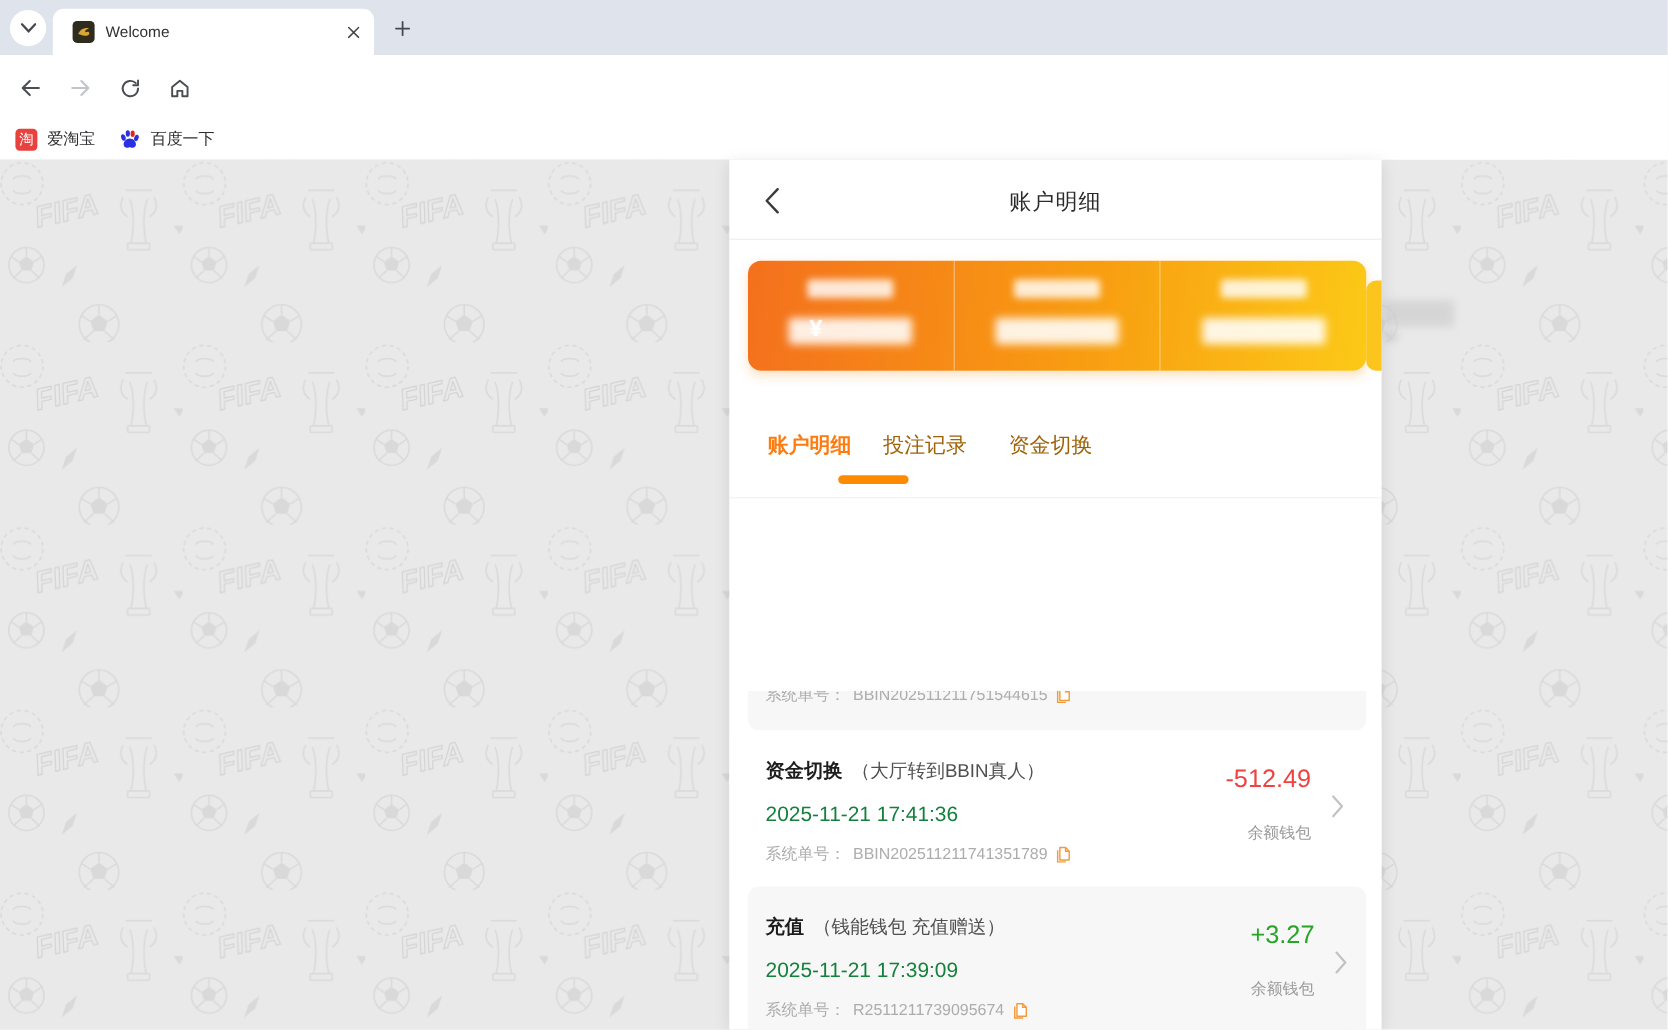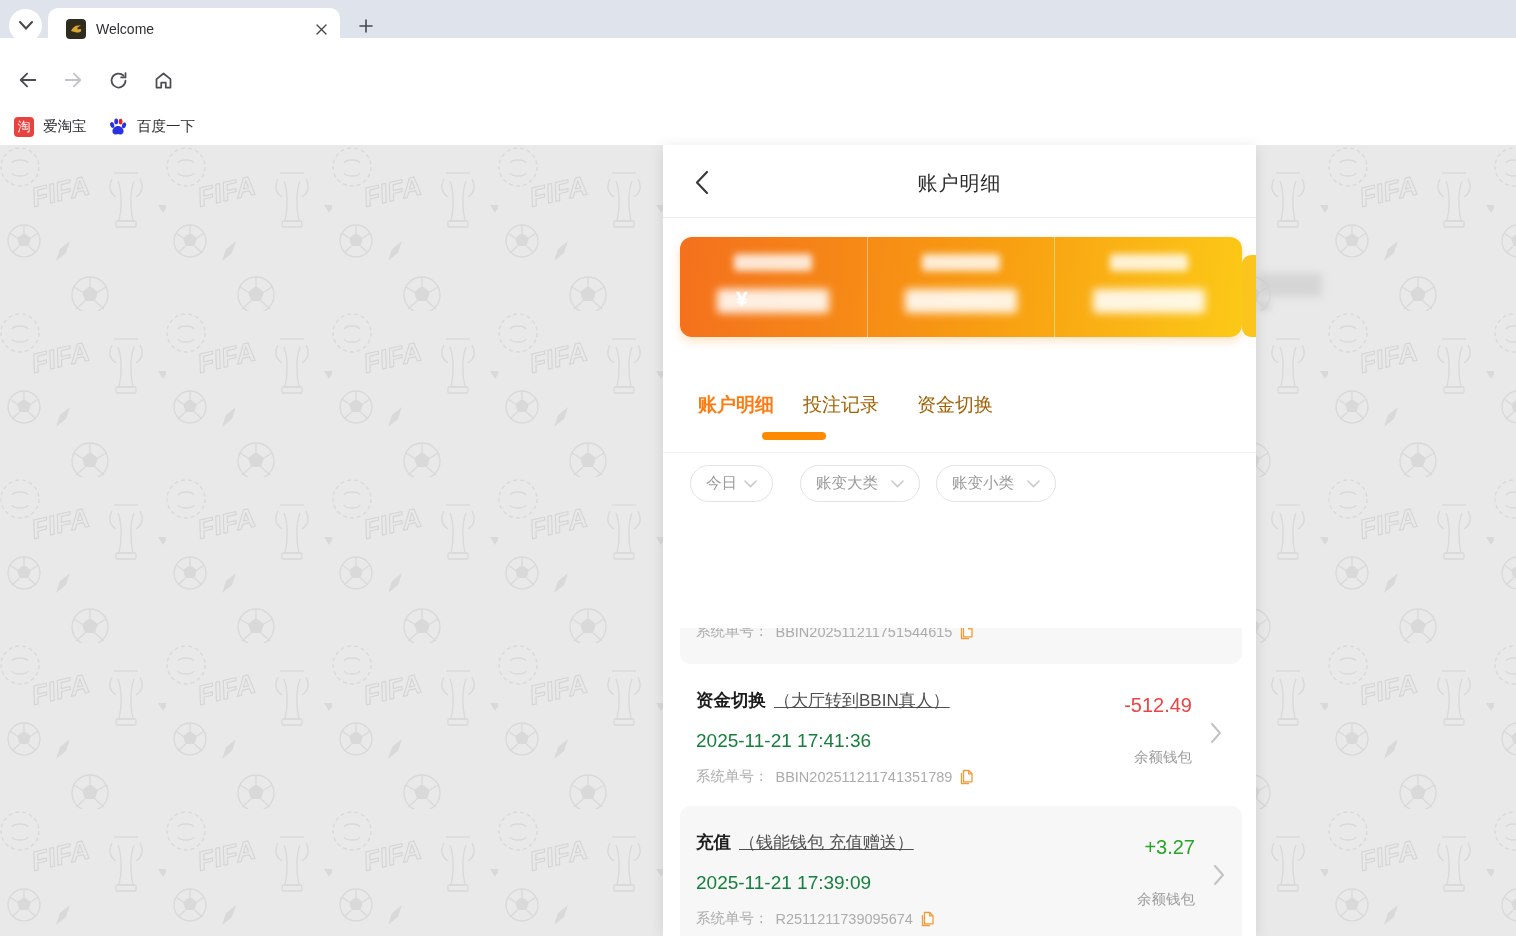--- a/index.html
+++ b/index.html
@@ -1,20 +1,20 @@
 <!DOCTYPE html>
 <html><head>
 <meta charset="utf-8">
 <style>
   * { margin:0; padding:0; box-sizing:border-box; }
   html,body { width:1516px; height:936px; overflow:hidden;
     font-family:"Liberation Sans","DejaVu Sans",sans-serif; background:#fff; }
 
   
-  .tabstrip { position:absolute; left:0; top:0; width:1516px; height:38px; background:#dee3ec; }
+  .tabstrip { position:absolute; left:0; top:0; width:1516px; height:50px; background:#dee3ec; }
   .tabsearch { position:absolute; left:9px; top:9px; width:33px; height:33px; border-radius:50%; background:#fff;
     display:flex; align-items:center; justify-content:center; }
   .tab { position:absolute; left:48px; top:8px; width:292px; height:42px; background:#fff;
     border-radius:10px 10px 0 0; display:flex; align-items:center; padding:0 10px; }
   .tab-fav { width:20px; height:20px; border-radius:4px; background:#2f2b1d; margin:0 10px 0 8px; flex:0 0 auto;
     display:flex; align-items:center; justify-content:center; }
   .tab-title { font-size:14px; color:#2f3033; flex:1; white-space:nowrap; overflow:hidden; }
   .tab-close { width:18px; height:18px; display:flex; align-items:center; justify-content:center; border-radius:50%; }
   .newtab { position:absolute; left:352px; top:12px; width:28px; height:28px; display:flex; align-items:center; justify-content:center; border-radius:50%; }
 
@@ -71,25 +71,25 @@
 
   
   .list { position:absolute; left:0; top:483px; width:593px; height:308px; height:453px; overflow:hidden; }
   .row { position:relative; width:593px; height:142px; background:#fff; }
   .row.shaded { width:562px; margin-left:17px; border-radius:10px; background:#f7f7f7; }
   .row.partial { width:562px; margin-left:17px; height:36px; border-radius:0 0 10px 10px; background:#f7f7f7; overflow:hidden; }
   .row.partial .row-order { position:absolute; left:16px; top:-6px; }
   .row-title { position:absolute; left:33px; top:24px; font-size:17.5px; color:#1d1d1d; white-space:nowrap; }
   .row.shaded .row-title, .row.shaded .row-date, .row.shaded .row-order { left:16px; }
   .row-title b { font-weight:bold; margin-right:8px;font-family:Liberation Serif, serif; }
-  .row-title .sub { color:#4f4f4f; font-weight:normal; font-size:17px;text-decoration:underline; }
+  .row-title .sub { color:#4f4f4f; font-weight:normal; font-size:17px; }
   .row-date { position:absolute; left:33px; top:66px; font-size:19px; color:#15803d; }
   .row-order { position:absolute; left:33px; top:103px; font-size:14.5px; color:#acacac; display:flex; align-items:center; gap:7px; }
   .row-right { position:absolute; right:64px; top:0; text-align:right; }
-  .amount { position:absolute; right:0; top:30px; font-size:20px; white-space:nowrap; }
+  .amount { position:absolute; right:0; top:30px; font-size:23px; white-space:nowrap; }
   .amount.neg { color:#ef4343; }
   .amount.pos { color:#27a527; }
   .wallet { position:absolute; right:0; top:84px; font-size:14.5px; color:#9b9b9b; white-space:nowrap; }
   .chev { position:absolute; right:34px; top:58px; }
 </style>
 </head>
 <body>
 
 <div class="tabstrip">
   <div class="tabsearch">
@@ -221,40 +221,20 @@
       <div class="card-peek"></div>
     </div>
 
     <div class="ptabs">
       <div class="ptab active" style="left:35px">账户明细</div>
       <div class="ptab" style="left:140px">投注记录</div>
       <div class="ptab" style="left:254px">资金切换</div>
       <div class="ptab-underline"></div>
     </div>
 
-    <div class="filters">
-      <div class="pill" style="left:27px; width:83px">
-        <span class="pill-label">今日</span>
-        <svg width="13" height="8" viewBox="0 0 13 8">
-            <polyline points="1,1 6.5,6.5 12,1" fill="none" stroke="#c9c9c9" stroke-width="1.6" stroke-linecap="round"></polyline>
-          </svg>
-      </div>
-      <div class="pill" style="left:137px; width:120px">
-        <span class="pill-label">账变大类</span>
-        <svg width="13" height="8" viewBox="0 0 13 8">
-            <polyline points="1,1 6.5,6.5 12,1" fill="none" stroke="#c9c9c9" stroke-width="1.6" stroke-linecap="round"></polyline>
-          </svg>
-      </div>
-      <div class="pill" style="left:273px; width:120px">
-        <span class="pill-label">账变小类</span>
-        <svg width="13" height="8" viewBox="0 0 13 8">
-            <polyline points="1,1 6.5,6.5 12,1" fill="none" stroke="#c9c9c9" stroke-width="1.6" stroke-linecap="round"></polyline>
-          </svg>
-      </div>
-    </div>
 
     <div class="list">
 
       <div class="row partial">
         <div class="row-order">
           <span>系统单号：</span>
           <span>BBIN202511211751544615</span>
           <svg width="14" height="16" viewBox="0 0 14 16">
               <path d="M4.5 1.5h5.2L13 4.8v8H4.5z" fill="#fff" stroke="#f49a3a" stroke-width="1.3" stroke-linejoin="round"></path>
               <path d="M9.7 1.5v3.3H13" fill="none" stroke="#f49a3a" stroke-width="1.3"></path>

